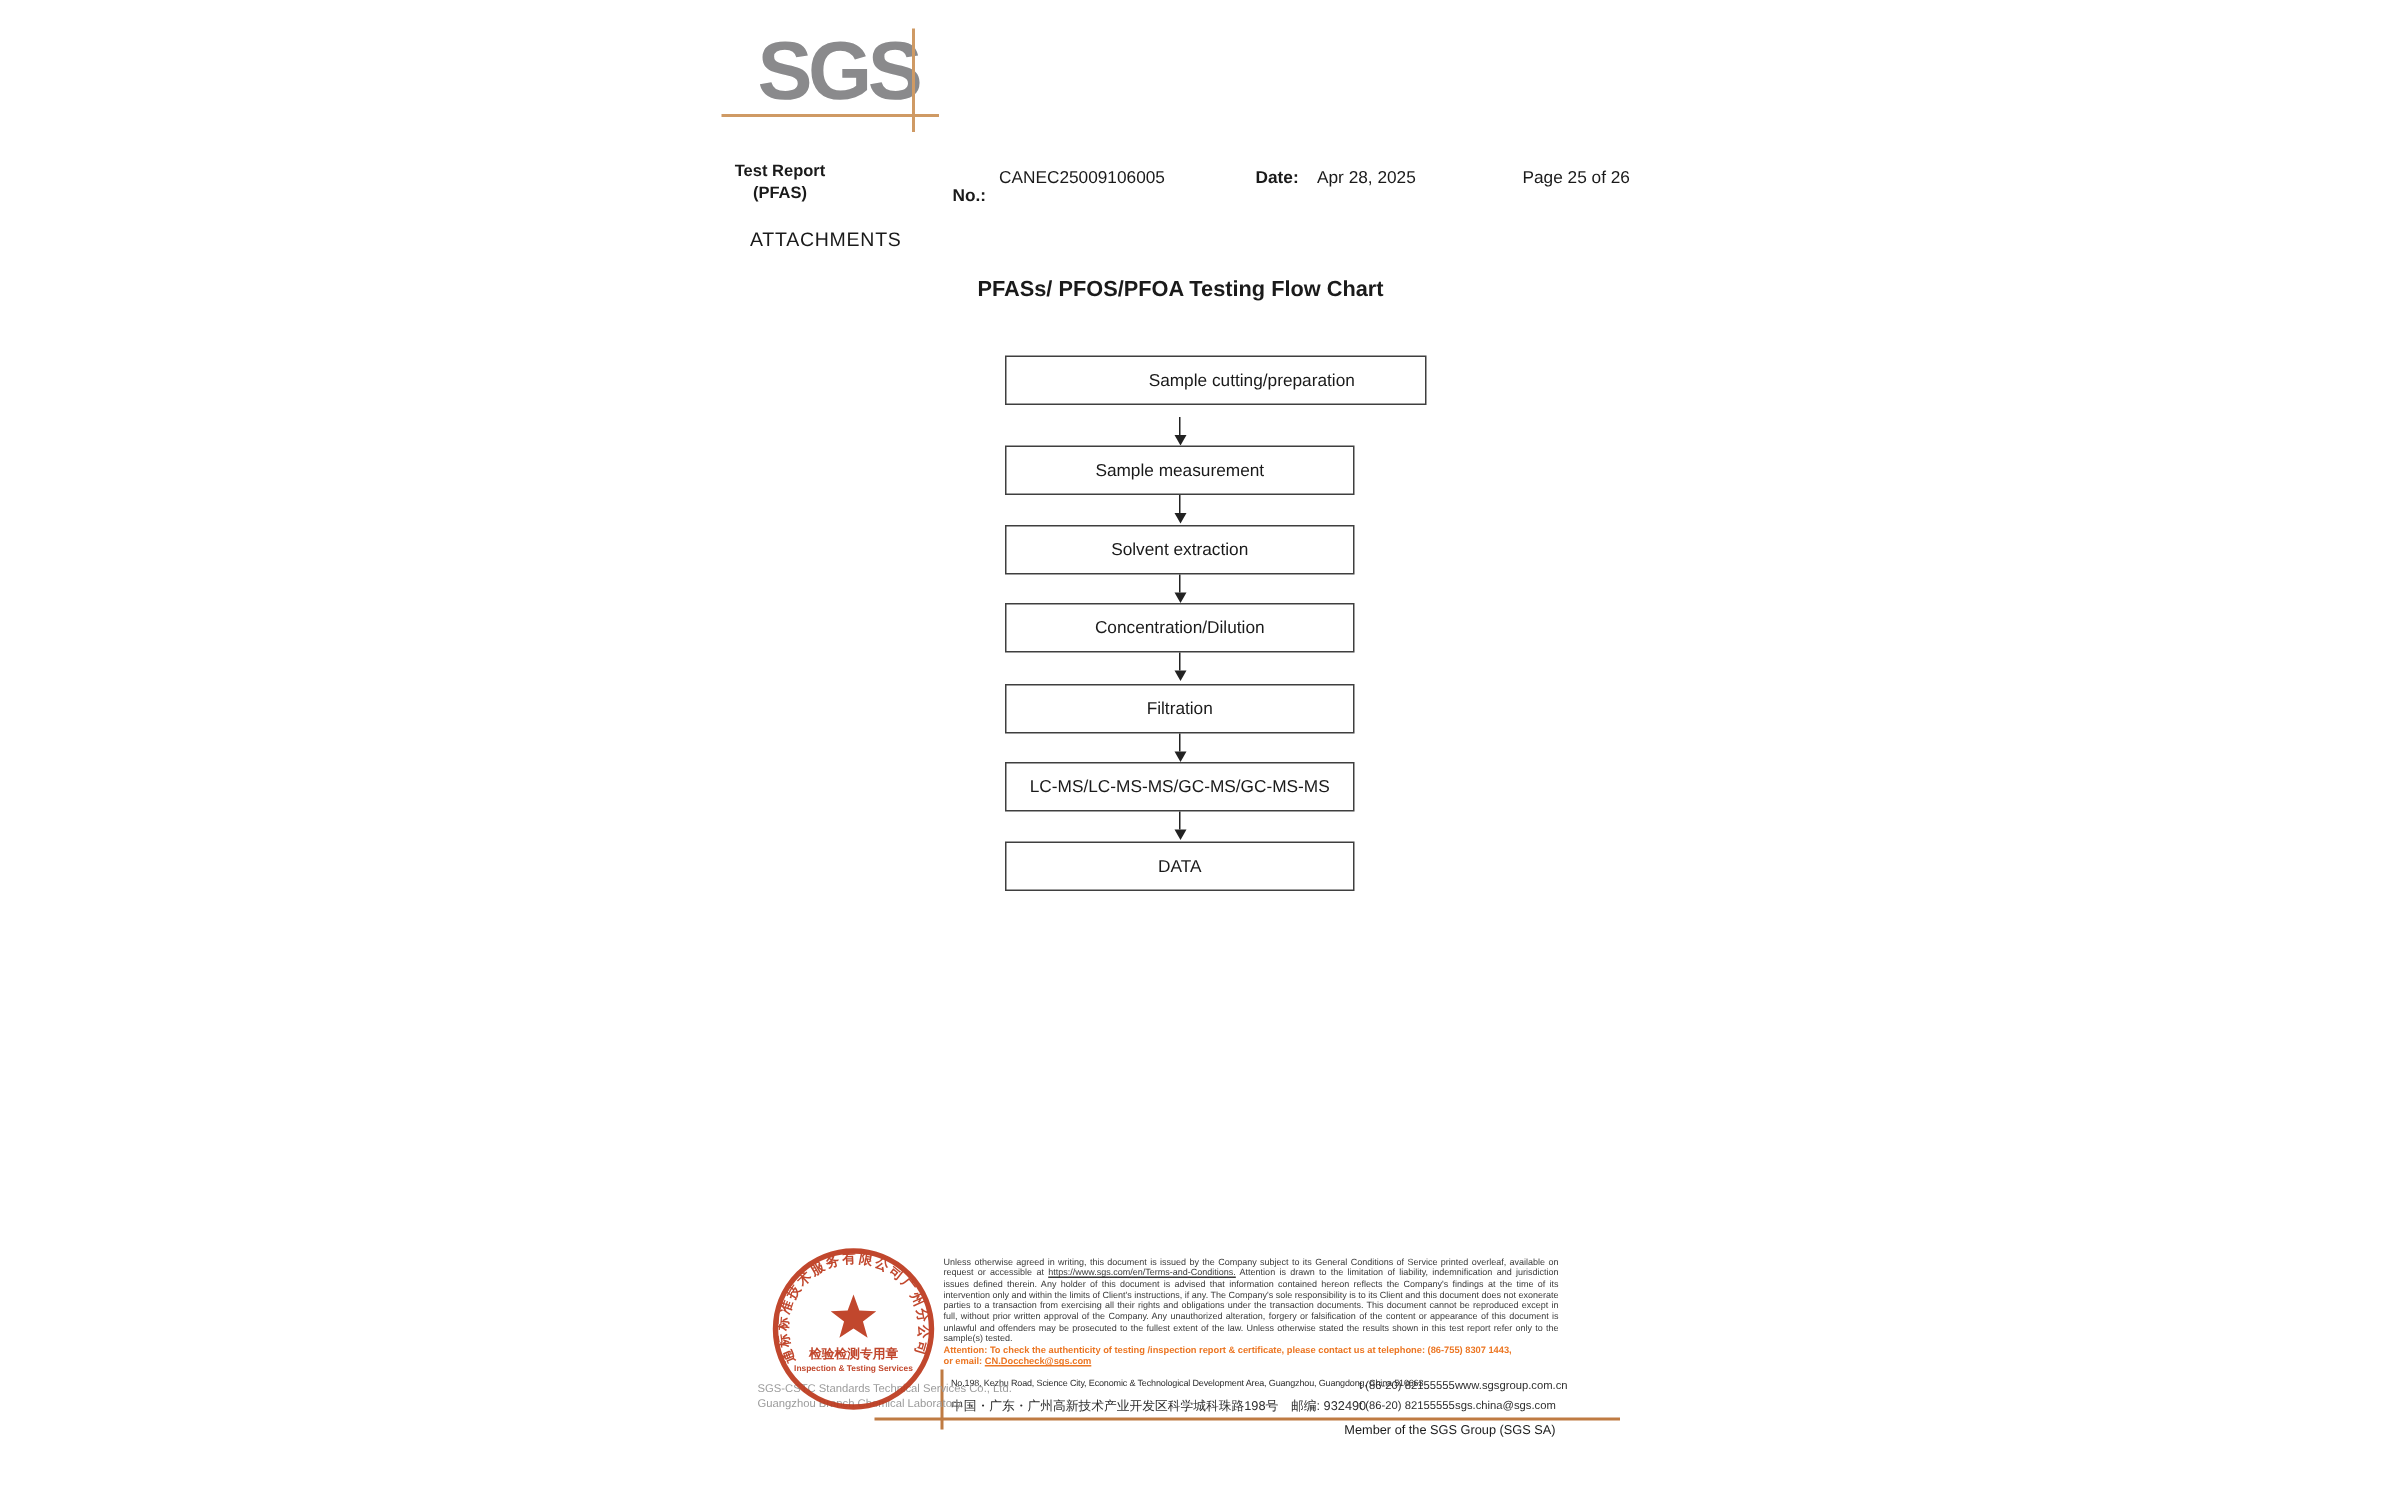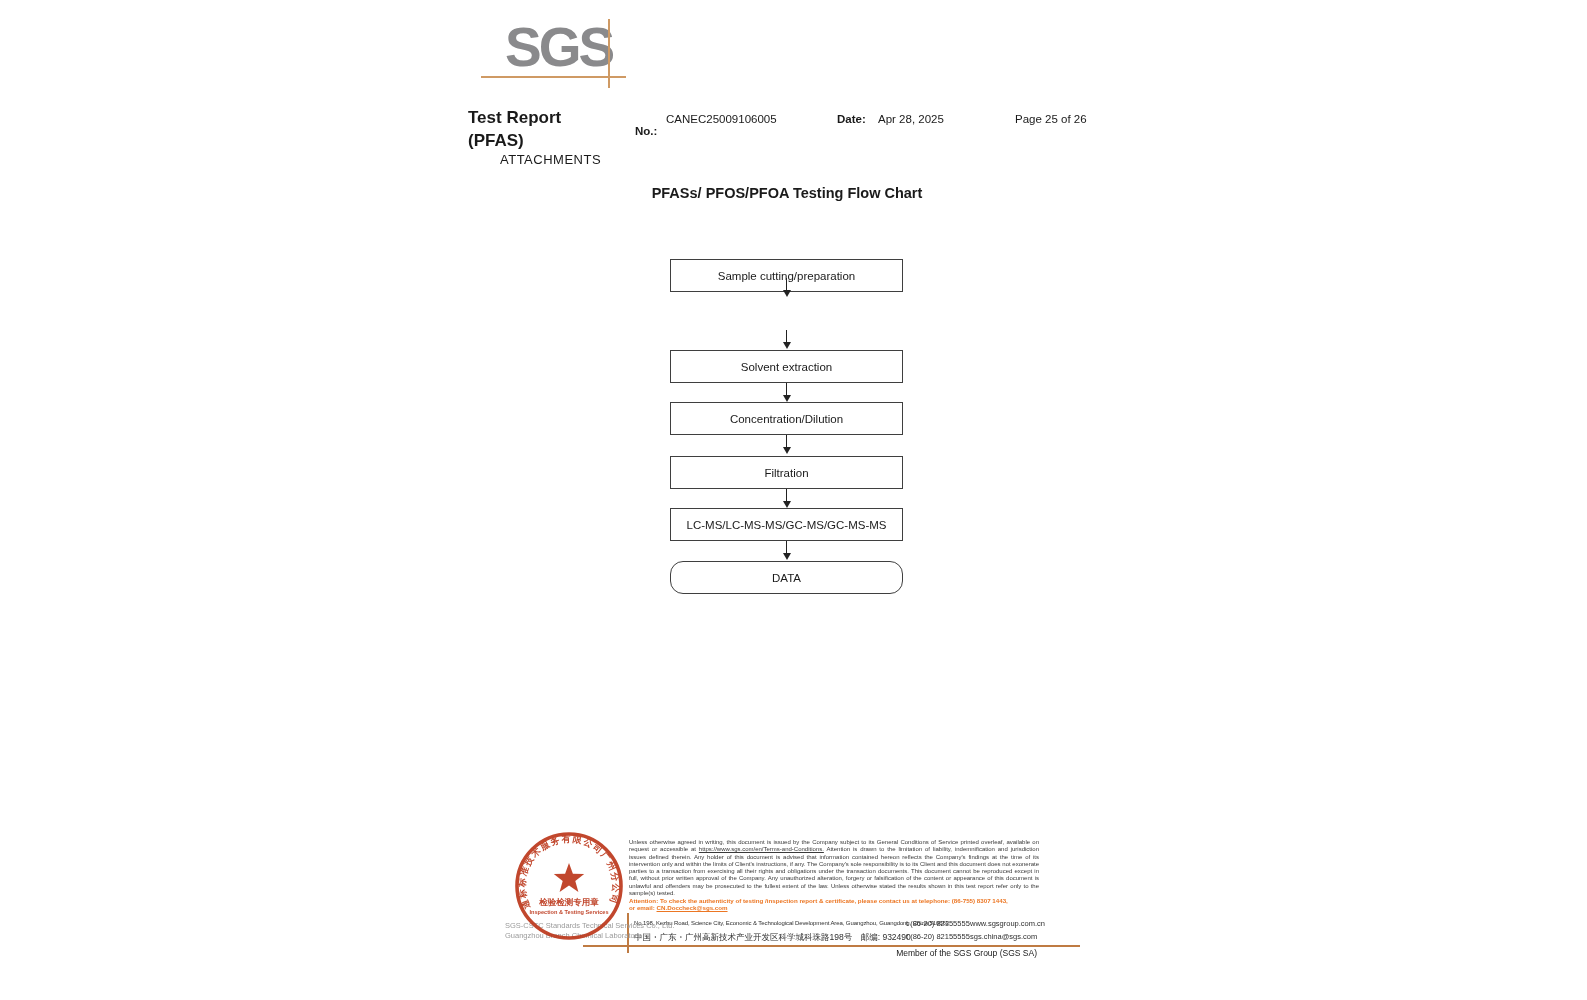--- a/index.html
+++ b/index.html
@@ -6,21 +6,21 @@
   #page{position:relative;width:1331px;height:1000px;background:#ffffff;overflow:hidden;
         font-family:"Liberation Sans",sans-serif;color:#1a1a1a;}
   .abs{position:absolute;}
 
   
   #sgs-logo-text{left:505px;top:20px;font-size:55px;font-weight:800;letter-spacing:-3px;
                  color:#8a8a8c;line-height:1;}
   #logo-hline{left:481px;top:76px;width:145px;height:2px;background:#cf9a64;}
   #logo-vline{left:608px;top:19px;width:2px;height:69px;background:#cf9a64;}
 
-  #report-title{left:468px;top:107px;width:104px;font-size:17px;font-weight:bold;line-height:1.35;}
+  #report-title{left:468px;top:107px;width:104px;text-align:center;font-size:11px;font-weight:bold;line-height:1.35;}
   #attachments{left:500px;top:152px;font-size:13px;font-weight:normal;letter-spacing:.5px;}
   .hdr-lbl{font-weight:bold;font-size:11.5px;}
   .hdr-val{font-size:11.5px;}
   #no-label{left:635px;top:125px;}
   #no-value{left:666px;top:113px;}
   #date-label{left:837px;top:113px;}
   #date-value{left:878px;top:113px;}
   #page-indicator{left:1015px;top:113px;}
 
   
@@ -68,26 +68,27 @@
   <div class="abs" id="attachments">ATTACHMENTS</div>
 
   <div class="abs hdr-lbl" id="no-label">No.:</div>
   <div class="abs hdr-val" id="no-value">CANEC25009106005</div>
   <div class="abs hdr-lbl" id="date-label">Date:</div>
   <div class="abs hdr-val" id="date-value">Apr 28, 2025</div>
   <div class="abs hdr-val" id="page-indicator">Page 25 of 26</div>
 
   <div class="abs" id="fc-title">PFASs/ PFOS/PFOA Testing Flow Chart</div>
 
-  <div class="abs fc-box" style="top:259px;">Sample cutting/preparation</div>
+  <div class="abs fc-box" style="top:237px;padding-left:48px;">Sample cutting/preparation</div>
   <div class="abs fc-arrow" style="top:278px;">
     <div class="shaft"></div>
       <div class="head"></div>
     </div>
 
+  <div class="abs fc-box" style="top:297px;">Sample measurement</div>
   <div class="abs fc-arrow" style="top:330px;">
     <div class="shaft"></div>
       <div class="head"></div>
     </div>
 
   <div class="abs fc-box" style="top:350px;">Solvent extraction</div>
   <div class="abs fc-arrow" style="top:383px;">
     <div class="shaft"></div>
       <div class="head"></div>
     </div>
@@ -103,21 +104,21 @@
     <div class="shaft"></div>
       <div class="head"></div>
     </div>
 
   <div class="abs fc-box" style="top:508px;">LC-MS/LC-MS-MS/GC-MS/GC-MS-MS</div>
   <div class="abs fc-arrow" style="top:541px;">
     <div class="shaft"></div>
       <div class="head"></div>
     </div>
 
-  <div class="abs fc-box" style="top:561px;border-radius:13px;">DATA</div>
+  <div class="abs fc-box" style="top:561px;">DATA</div>
 
   <div class="abs" id="company-l1">SGS-CSTC Standards Technical Services Co., Ltd.</div>
   <div class="abs" id="company-l2">Guangzhou Branch Chemical Laboratory.</div>
 
   <svg class="abs" id="stamp" width="118" height="114" viewBox="0 0 118 114">
     <circle cx="59" cy="56" r="52" fill="none" stroke="#bd3a1e" stroke-width="3.6"></circle>
     <defs>
       <path id="ringPath" d="M 22.5 80.5 A 44 44 0 1 1 95.5 80.5"></path>
     </defs>
     <text font-size="9" fill="#bd3a1e" font-weight="bold" letter-spacing="1.5">

